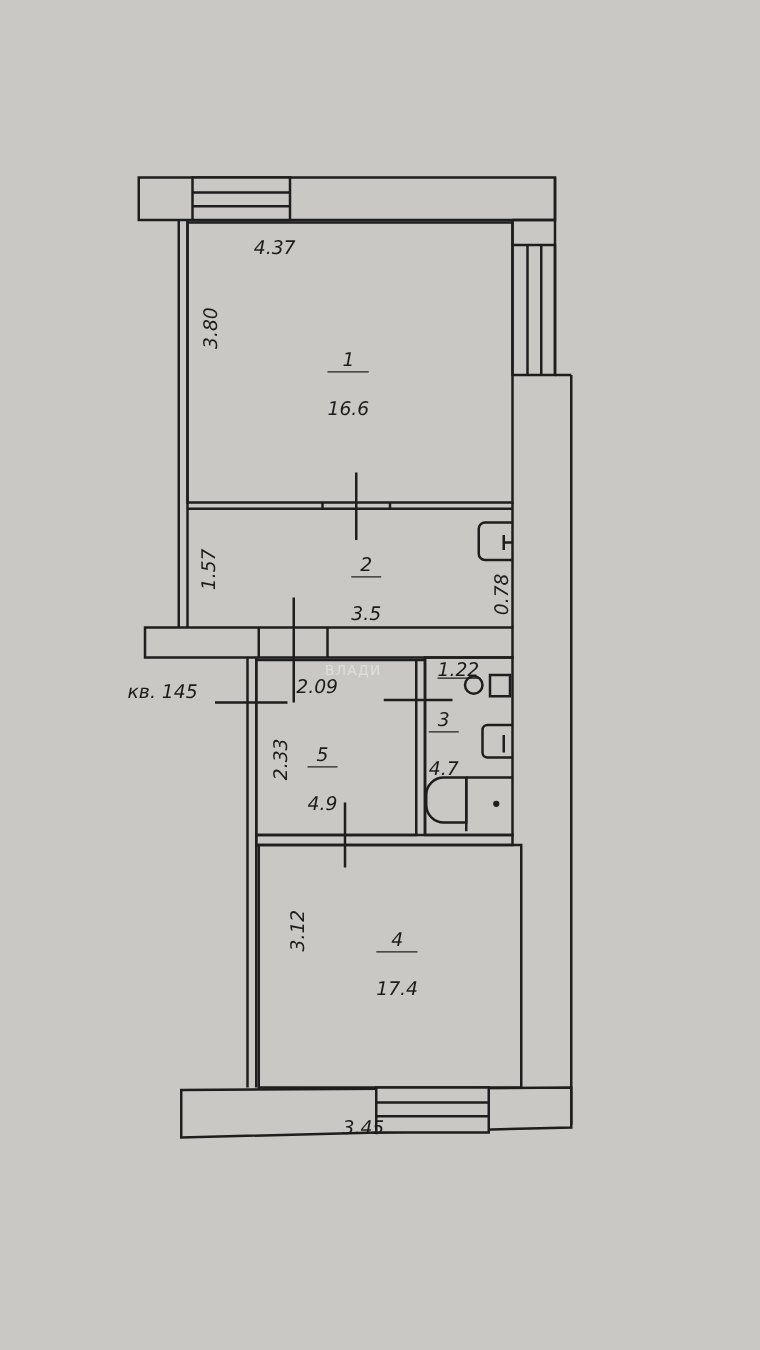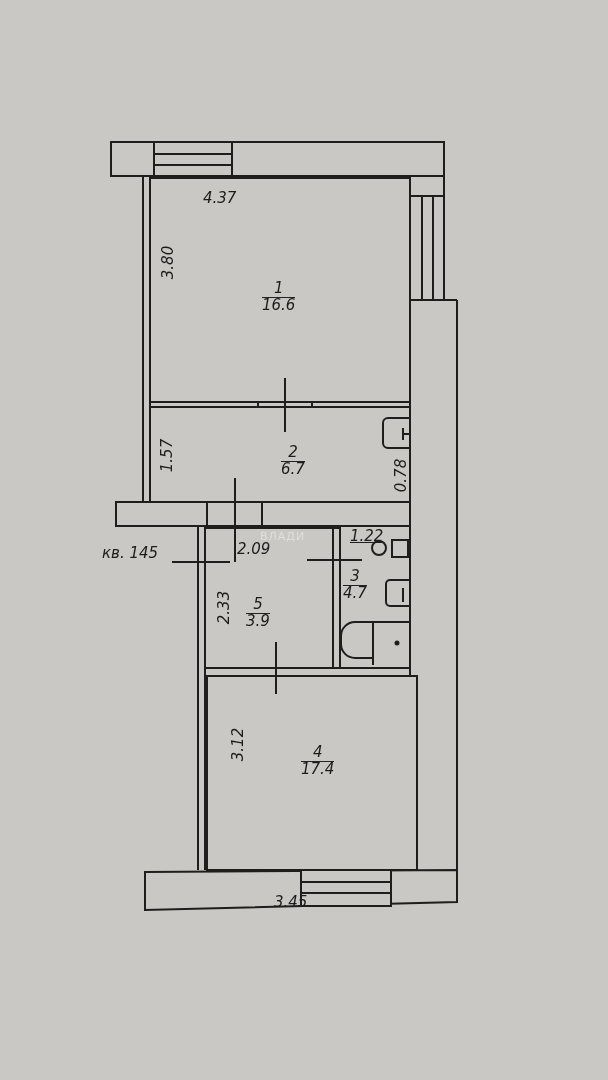--- a/index.html
+++ b/index.html
@@ -2,21 +2,21 @@
 <html><head>
 <meta charset="utf-8">
 <style>
   html,body{margin:0;padding:0;}
   body{width:608px;height:1080px;background:#c9c8c4;position:relative;overflow:hidden;font-family:"DejaVu Sans",sans-serif;}
   .plan{position:absolute;left:0;top:0;width:608px;height:1080px;}
   .lbl{position:absolute;font-style:italic;font-size:15px;color:#1c1c1c;line-height:1;white-space:nowrap;}
   .vert{transform:rotate(-90deg);transform-origin:center;}
   .room{position:absolute;text-align:center;font-style:italic;color:#1c1c1c;line-height:1.05;font-size:15px;}
   .room .num{display:block;border-bottom:1.5px solid #222;padding:0 6px;}
-  .room .area{display:block;}
+  .room .area{display:block;margin-top:22px;}
   .wm{position:absolute;font-size:11px;color:#e8e8e8;opacity:.7;letter-spacing:1px;}
 </style>
 </head>
 <body>
 
 <div class="plan">
   <svg width="608" height="1080" viewBox="0 0 608 1080">
     <g fill="none" stroke="#1e1e1e" stroke-width="2">
 
       <rect x="111" y="142" width="333" height="34"></rect>
@@ -100,27 +100,27 @@
   <div class="lbl" style="left:102px;top:546px;">кв. 145</div>
   <div class="wm" style="left:260px;top:530px;">ВЛАДИ</div>
 
   
   <div class="room" style="left:262px;top:281px;">
     <span class="num">1</span>
     <span class="area">16.6</span>
   </div>
   <div class="room" style="left:281px;top:445px;">
     <span class="num">2</span>
-    <span class="area">6.7</span>
+    <span class="area">3.5</span>
   </div>
   <div class="room" style="left:343px;top:569px;">
     <span class="num">3</span>
     <span class="area">4.7</span>
   </div>
   <div class="room" style="left:301px;top:745px;">
     <span class="num">4</span>
     <span class="area">17.4</span>
   </div>
   <div class="room" style="left:246px;top:597px;">
     <span class="num">5</span>
-    <span class="area">3.9</span>
+    <span class="area">4.9</span>
   </div>
 </div>
 
 </body></html>

